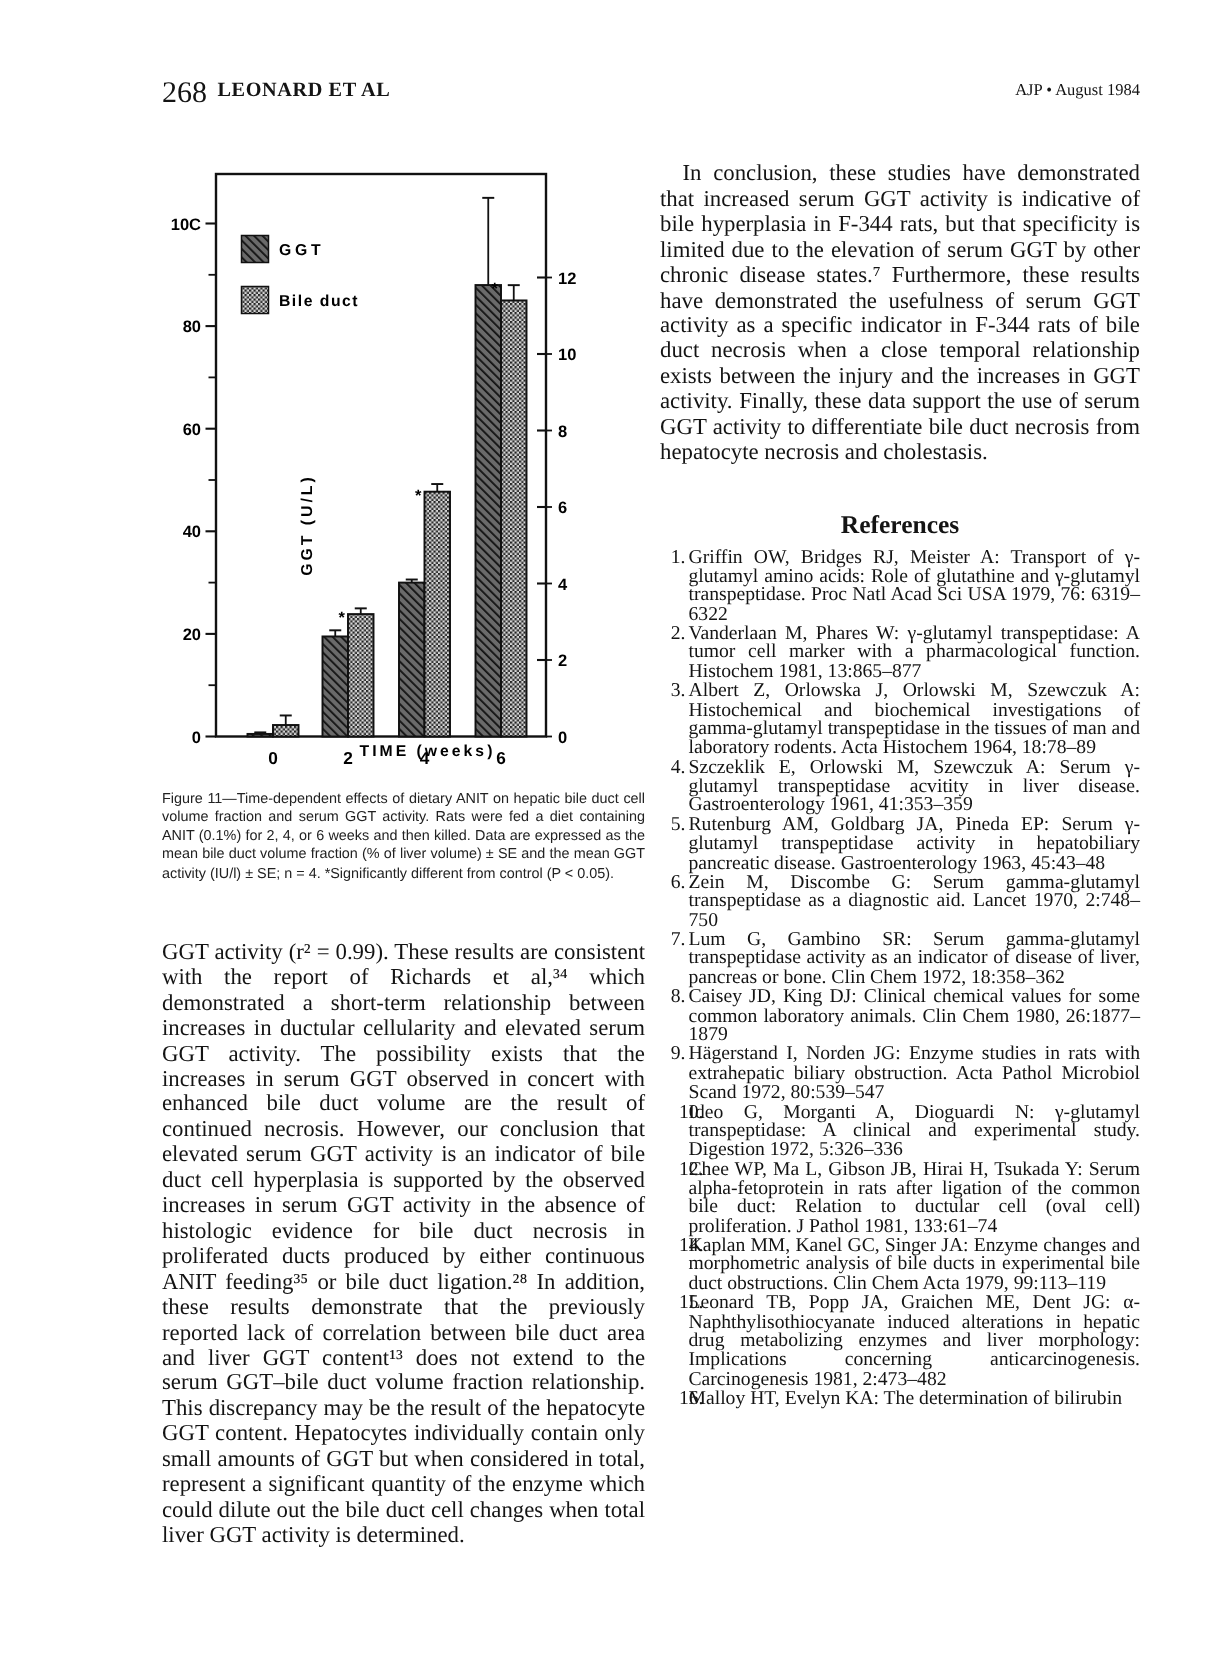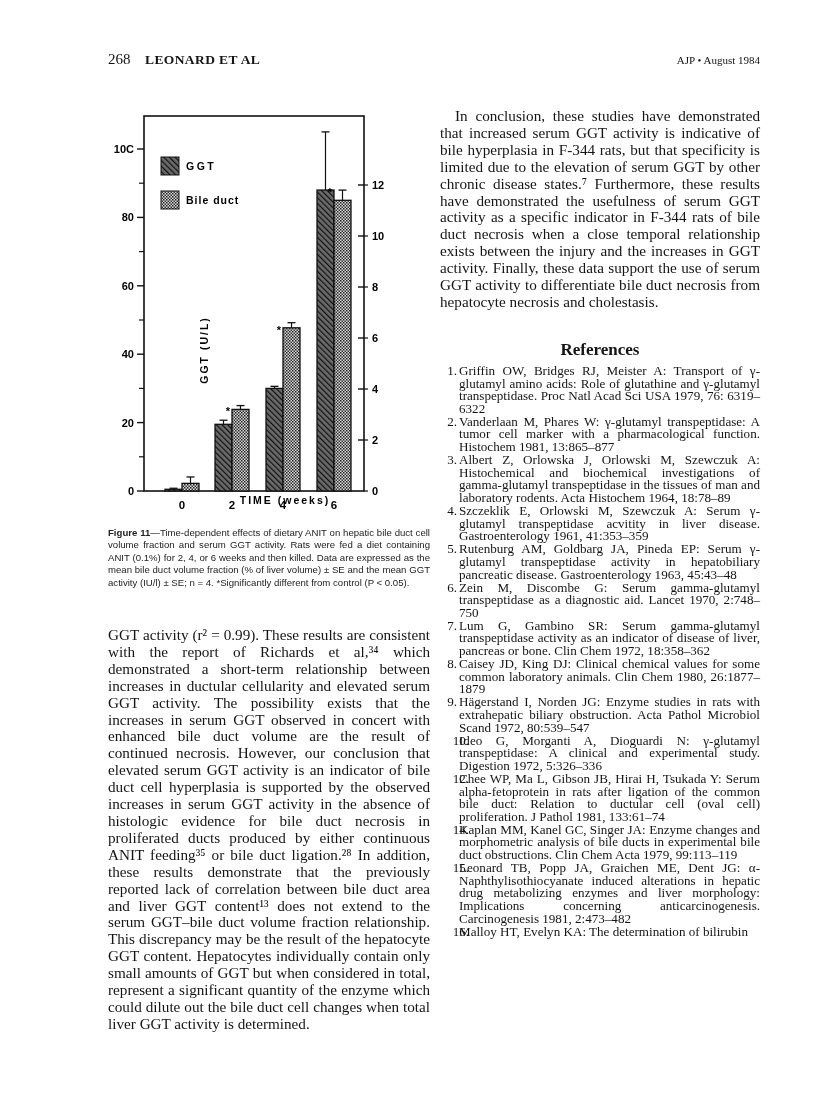--- a/index.html
+++ b/index.html
@@ -1,29 +1,29 @@
 <!DOCTYPE html>
 <html><head>
 <meta charset="utf-8">
 <style>
   html, body { margin: 0; padding: 0; background: #ffffff; }
   body { width: 816px; height: 1119px; position: relative; overflow: hidden; color: #141414; }
   .serif { font-family: "Liberation Serif", "DejaVu Serif", serif; }
   .sans { font-family: "Liberation Sans", "DejaVu Sans", sans-serif; }
 
   #running-head { position: absolute; top: 51px; left: 108px; width: 652px; height: 20px; }
-  #page-num { position: absolute; left: 0; top: 0; font-size: 15px; }
+  #page-num { position: absolute; left: 0; top: 0; font-size: 20px; }
   #authors { position: absolute; left: 37px; top: 1px; font-size: 13.5px; font-weight: bold; letter-spacing: 0.4px; }
   #journal { position: absolute; right: 0; top: 3px; font-size: 11px; }
 
   #figure { position: absolute; left: 100px; top: 100px; width: 330px; height: 440px; }
   #figure svg { position: absolute; left: 0; top: 0; }
 
   #caption { position: absolute; left: 108px; top: 527px; width: 322px; font-size: 9.6px; line-height: 12.4px; text-align: justify; color: #222; }
-  #caption b { font-weight: bold; }
+  #caption b { font-weight: normal; }
 
   .col-text { position: absolute; font-size: 15.2px; line-height: 16.9px; text-align: justify; }
   #left-text { left: 108px; top: 627px; width: 322px; }
   #right-text { left: 440px; top: 108px; width: 320px; text-indent: 15px; }
 
   #refs-title { position: absolute; left: 440px; top: 340px; width: 320px; text-align: center; font-size: 17px; font-weight: bold; }
   #refs { position: absolute; left: 443px; top: 365px; width: 317px; margin: 0; padding: 0; list-style: none; font-size: 13.1px; line-height: 12.6px; }
   #refs li { position: relative; padding-left: 16px; text-align: justify; margin-bottom: 0.5px; }
   #refs li .num { position: absolute; left: -4px; width: 18px; text-align: right; }
   #refs li.two .num { left: -10px; width: 24px; margin-left: 12px; }

